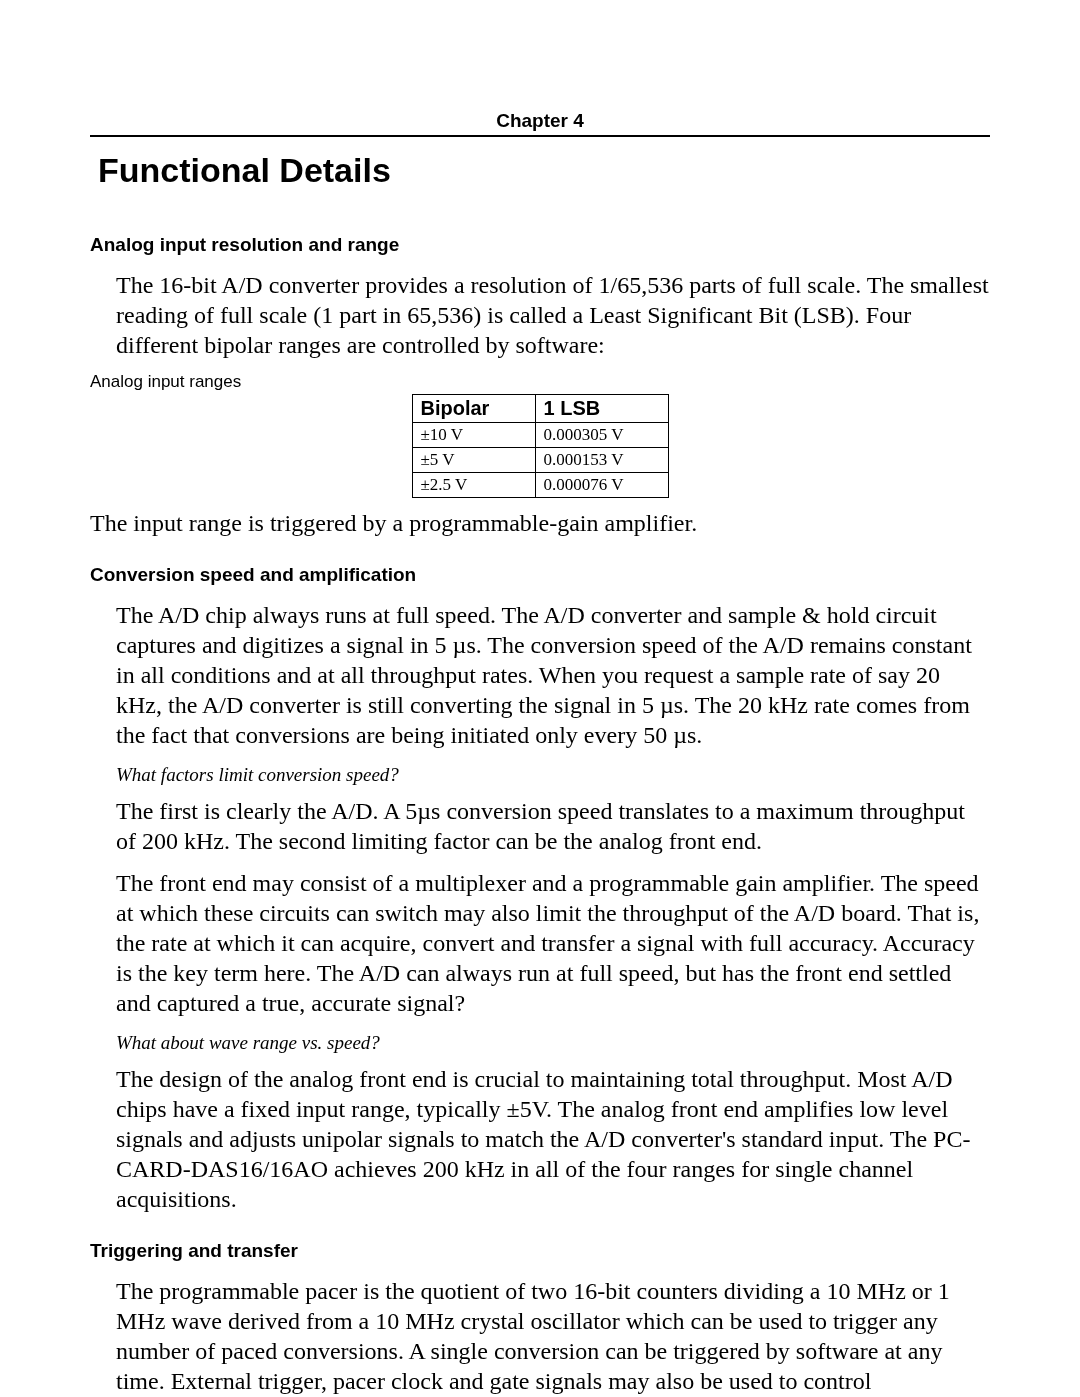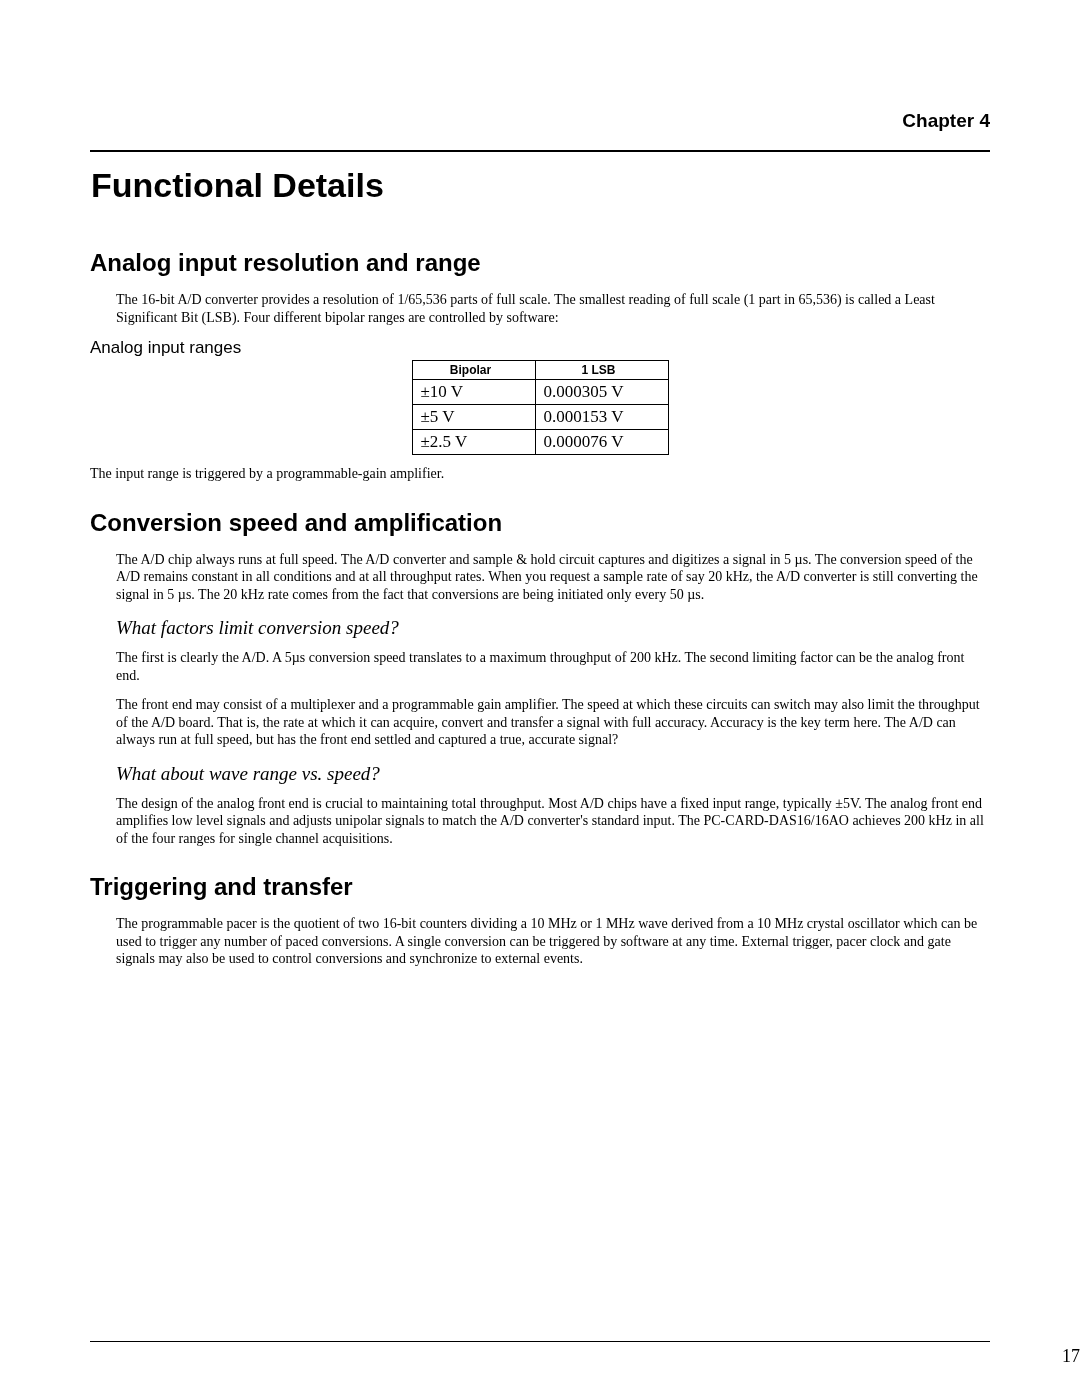--- a/index.html
+++ b/index.html
@@ -12,41 +12,41 @@
   .page {
     width: 1080px;
     min-height: 1397px;
     margin: 0 auto;
     padding: 110px 90px 40px 90px;
     box-sizing: border-box;
     position: relative;
   }
   .chapter-bar {
     border-bottom: 2px solid #000;
-    text-align: right;
+    text-align: center;
     font-family: Arial, Helvetica, sans-serif;
     font-weight: bold;
     font-size: 19px;
-    padding-bottom: 18px;
+    padding-bottom: 3px;
     margin-bottom: 14px;
   }
   .chapter-title {
     font-family: Arial, Helvetica, sans-serif;
     font-weight: bold;
     font-size: 34px;
-    margin: 0 0 44px 1px;
+    margin: 0 0 44px 8px;
   }
   h2.section {
     font-family: Arial, Helvetica, sans-serif;
     font-weight: bold;
-    font-size: 24px;
+    font-size: 19px;
     margin: 26px 0 14px 0;
   }
   p.body {
-    font-size: 14px;
+    font-size: 24px;
     line-height: 1.25;
     margin: 0 0 12px 0;
     text-align: left;
     padding-left: 26px;
   }
   p.sub-italic {
     font-style: italic;
     font-size: 19px;
     margin: 14px 0 10px 0;
     padding-left: 26px;
@@ -63,22 +63,21 @@
     font-size: 17px;
   }
   table.range-table th, table.range-table td {
     border: 1px solid #000;
     padding: 2px 14px 2px 8px;
     text-align: left;
   }
   table.range-table th {
     font-family: Arial, Helvetica, sans-serif;
     font-weight: bold;
-    font-size: 12px;
-    text-align: center;
+    font-size: 20px;
   }
   table.range-table th:first-child { width: 100px; }
   table.range-table th:last-child  { width: 110px; }
   .page-number {
     position: absolute;
     bottom: 30px;
     left: 0;
     width: 100%;
     text-align: right;
     font-size: 18px;

